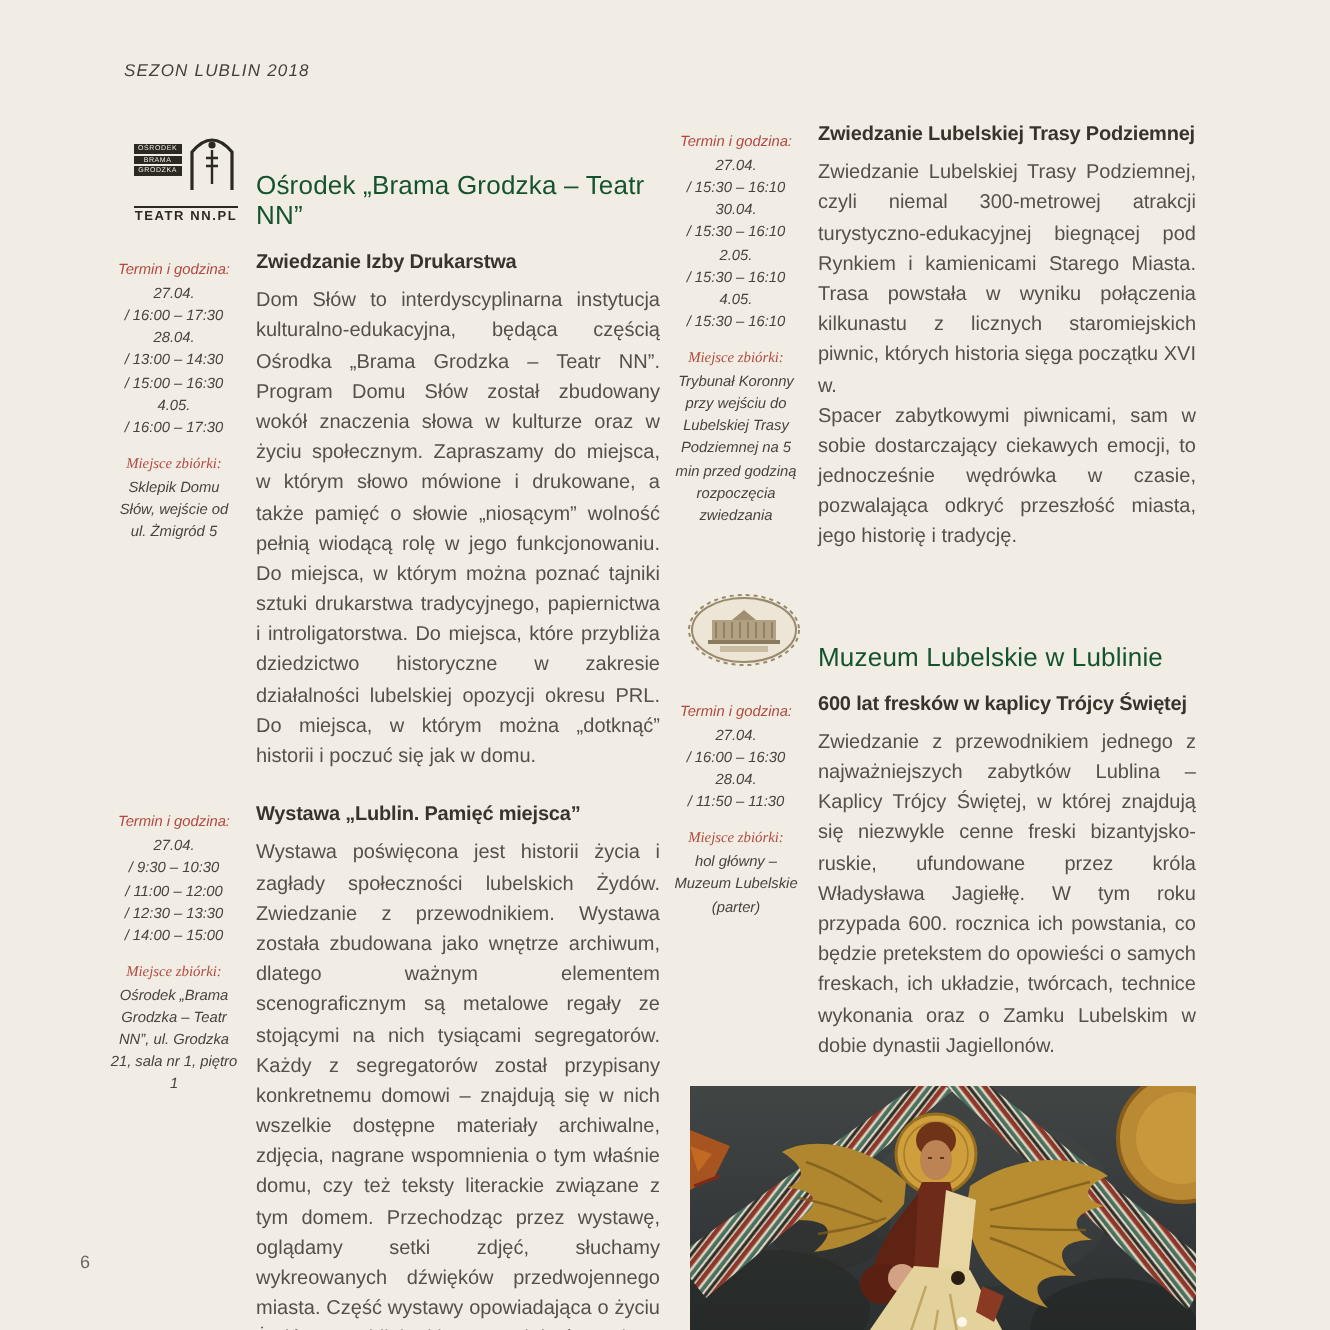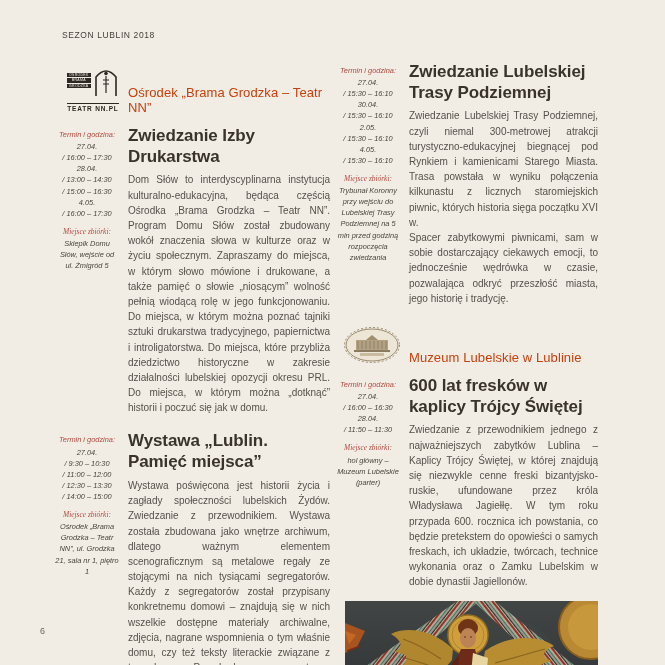--- a/index.html
+++ b/index.html
@@ -4,50 +4,50 @@
 <style>
   html,body{margin:0;padding:0;}
   .page{
     position:relative;width:665px;height:665px;overflow:hidden;
     background:#f1ede5;
     font-family:"Liberation Sans",sans-serif;
     color:#55504a;
   }
   .brand{
     position:absolute;left:62px;top:30px;
-    font-size:8.5px;letter-spacing:.6px;color:#45403a;
+    font-size:8.5px;letter-spacing:.6px;color:#45403a;font-style:italic;
   }
   .page-number{
     position:absolute;left:40px;top:626px;
     font-size:9px;color:#6a655e;
   }
   .col{position:absolute;top:62px;}
   .left-col{left:55px;width:275px;}
   .right-col{left:336px;width:262px;}
   .org-row{
     display:grid;grid-template-columns:64px 1fr;column-gap:9px;
     align-items:center;min-height:54px;margin-bottom:10px;
   }
   .org-title{
-    font-size:13px;color:#c2410c;font-weight:400;letter-spacing:.1px;margin-top:22px;
+    font-size:13px;color:#14532d;font-weight:400;letter-spacing:.1px;margin-top:22px;
   }
   .section{
     display:grid;grid-template-columns:64px 1fr;column-gap:9px;
     align-items:start;
   }
   .section + .section{margin-top:16px;}
   .margin-cell{
     text-align:center;font-style:italic;font-size:7.4px;line-height:1.5;
     color:#4a433c;padding-top:3px;
   }
   .m-label{color:#b14a3e;margin-bottom:1px;}
   .m-label.place{margin-top:7px;font-family:Liberation Serif, serif;}
   .sched-line{white-space:nowrap;}
   .sec-title{
-    margin:0 0 5px 0;font-size:17px;line-height:1.22;font-weight:700;
+    margin:0 0 5px 0;font-size:10px;line-height:1.22;font-weight:700;
     color:#3a332b;letter-spacing:-.1px;
   }
   .sec-body{
     margin:0;font-size:10px;line-height:1.52;text-align:justify;
     color:#55504a;
   }
   .sec-body + .sec-body{margin-top:0;}
   
   .tnn-logo{justify-self:end;width:52px;}
   .tnn-top{display:flex;align-items:flex-start;gap:2px;}

